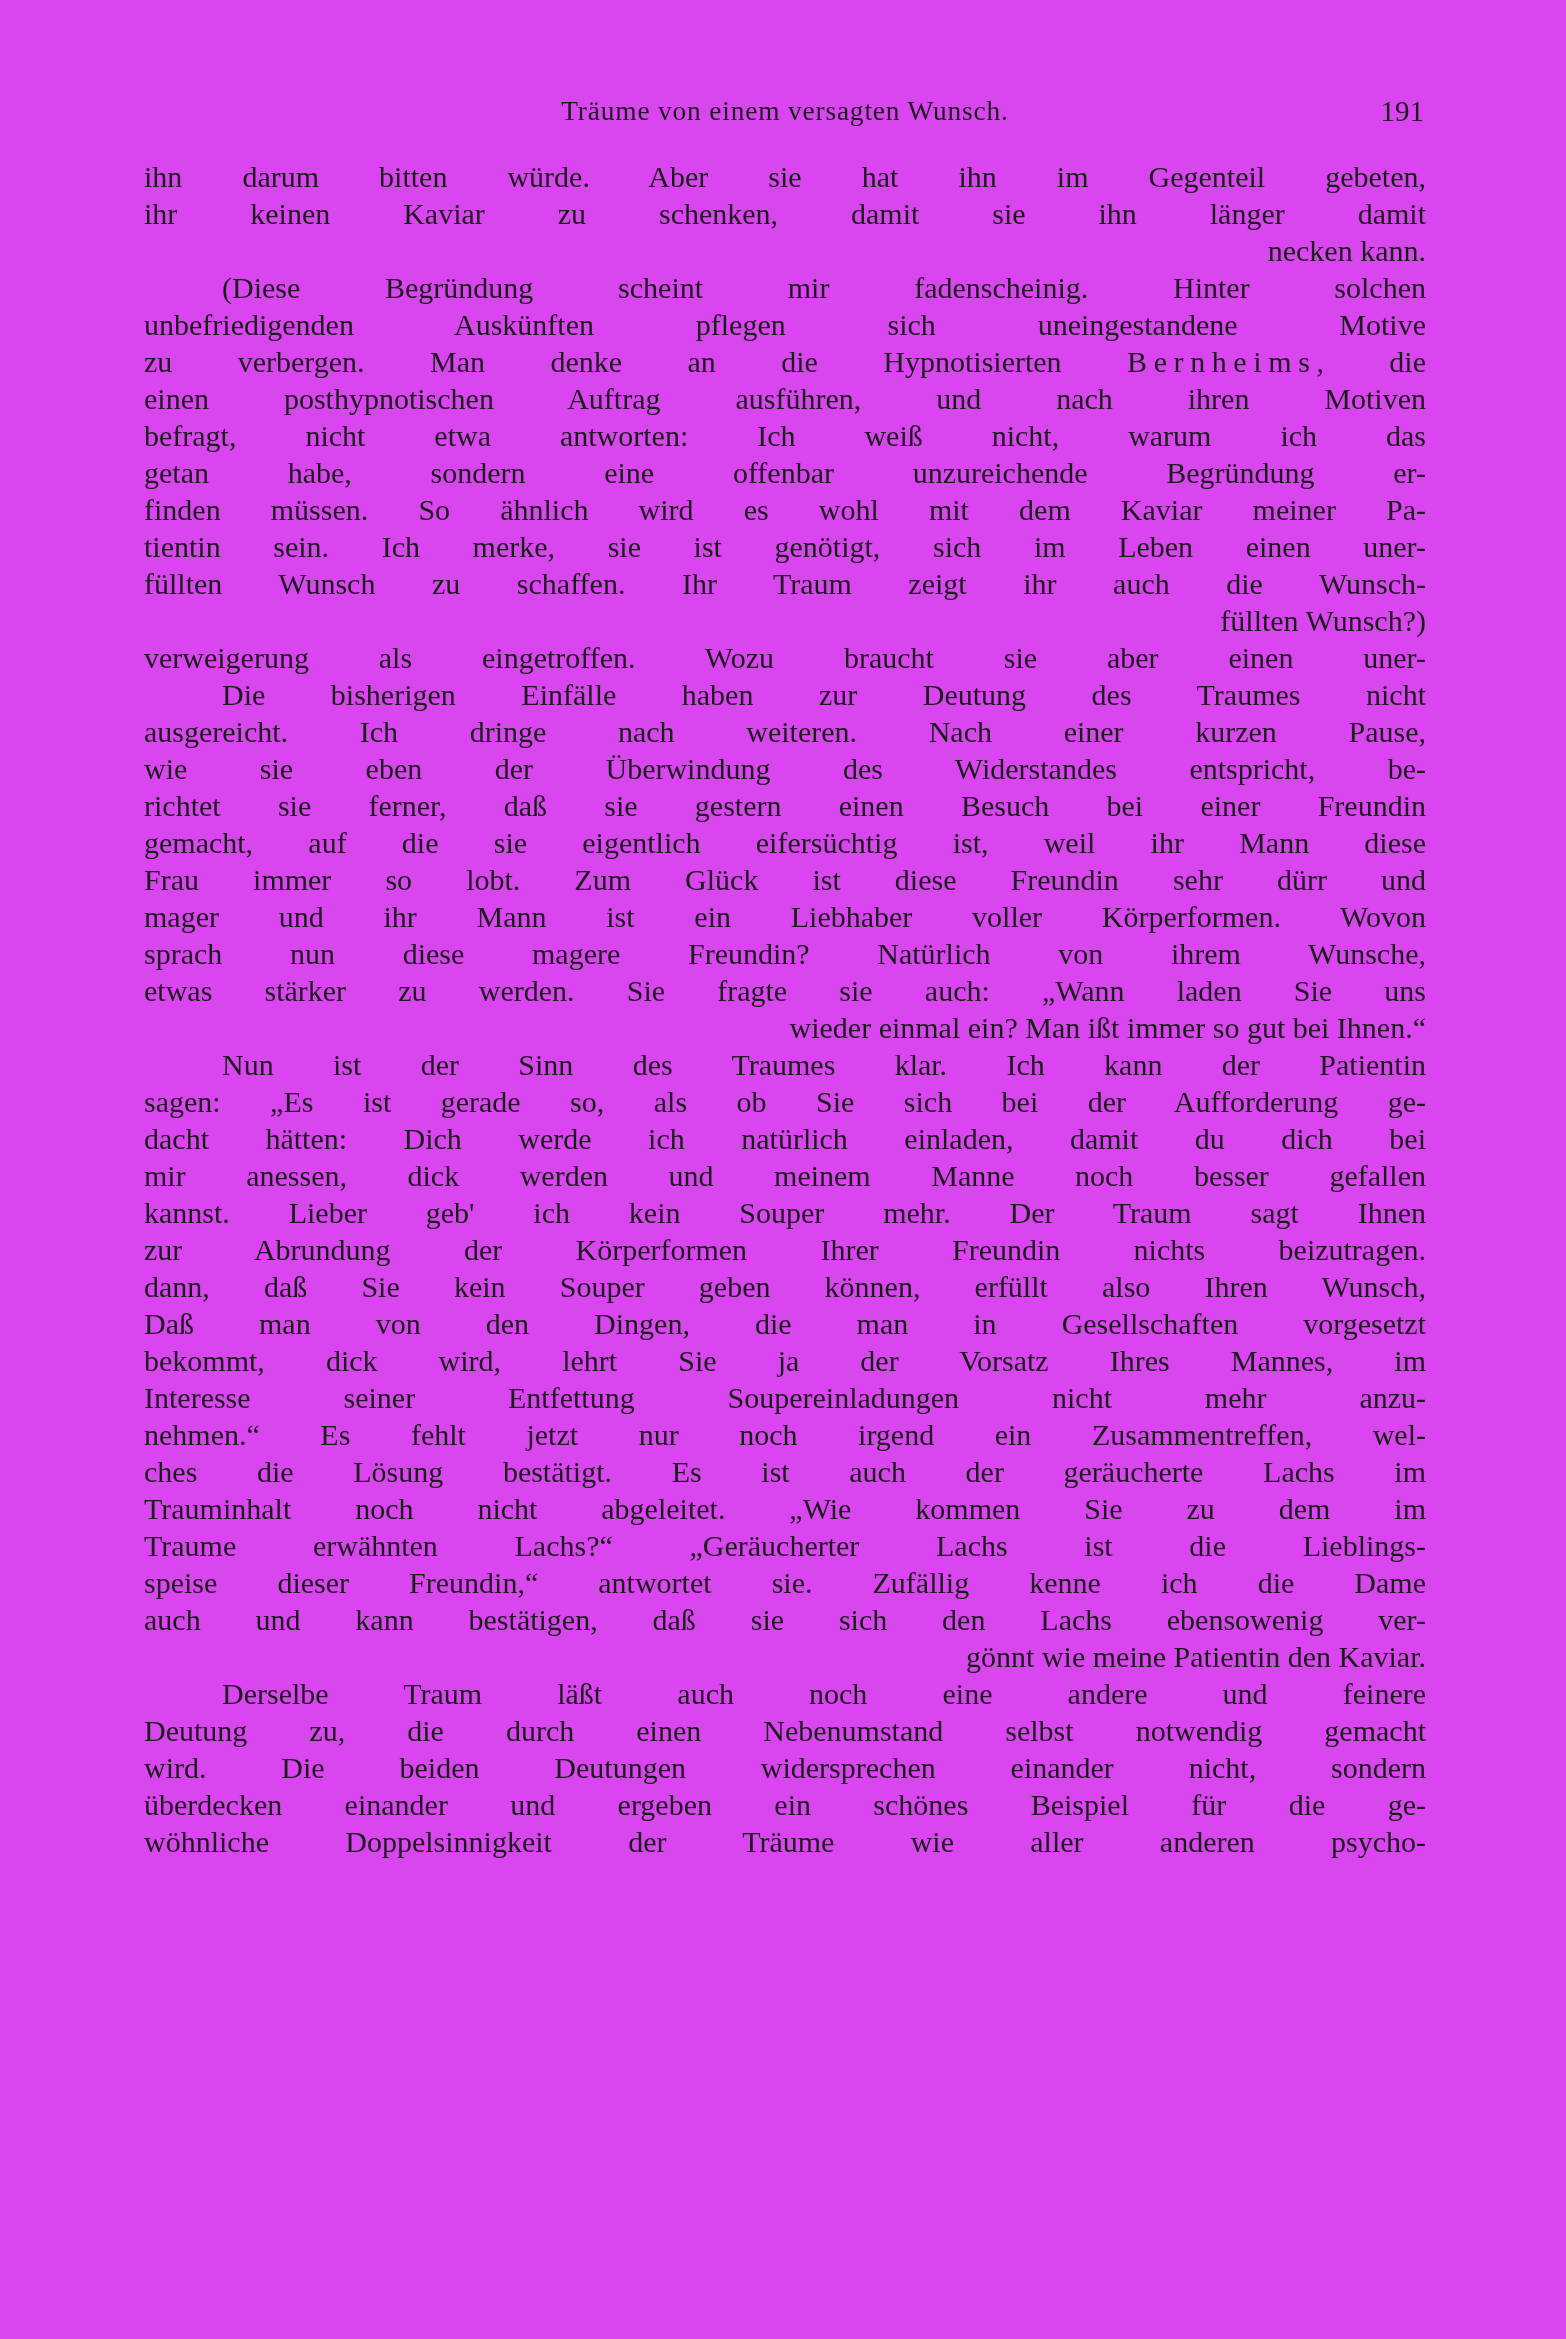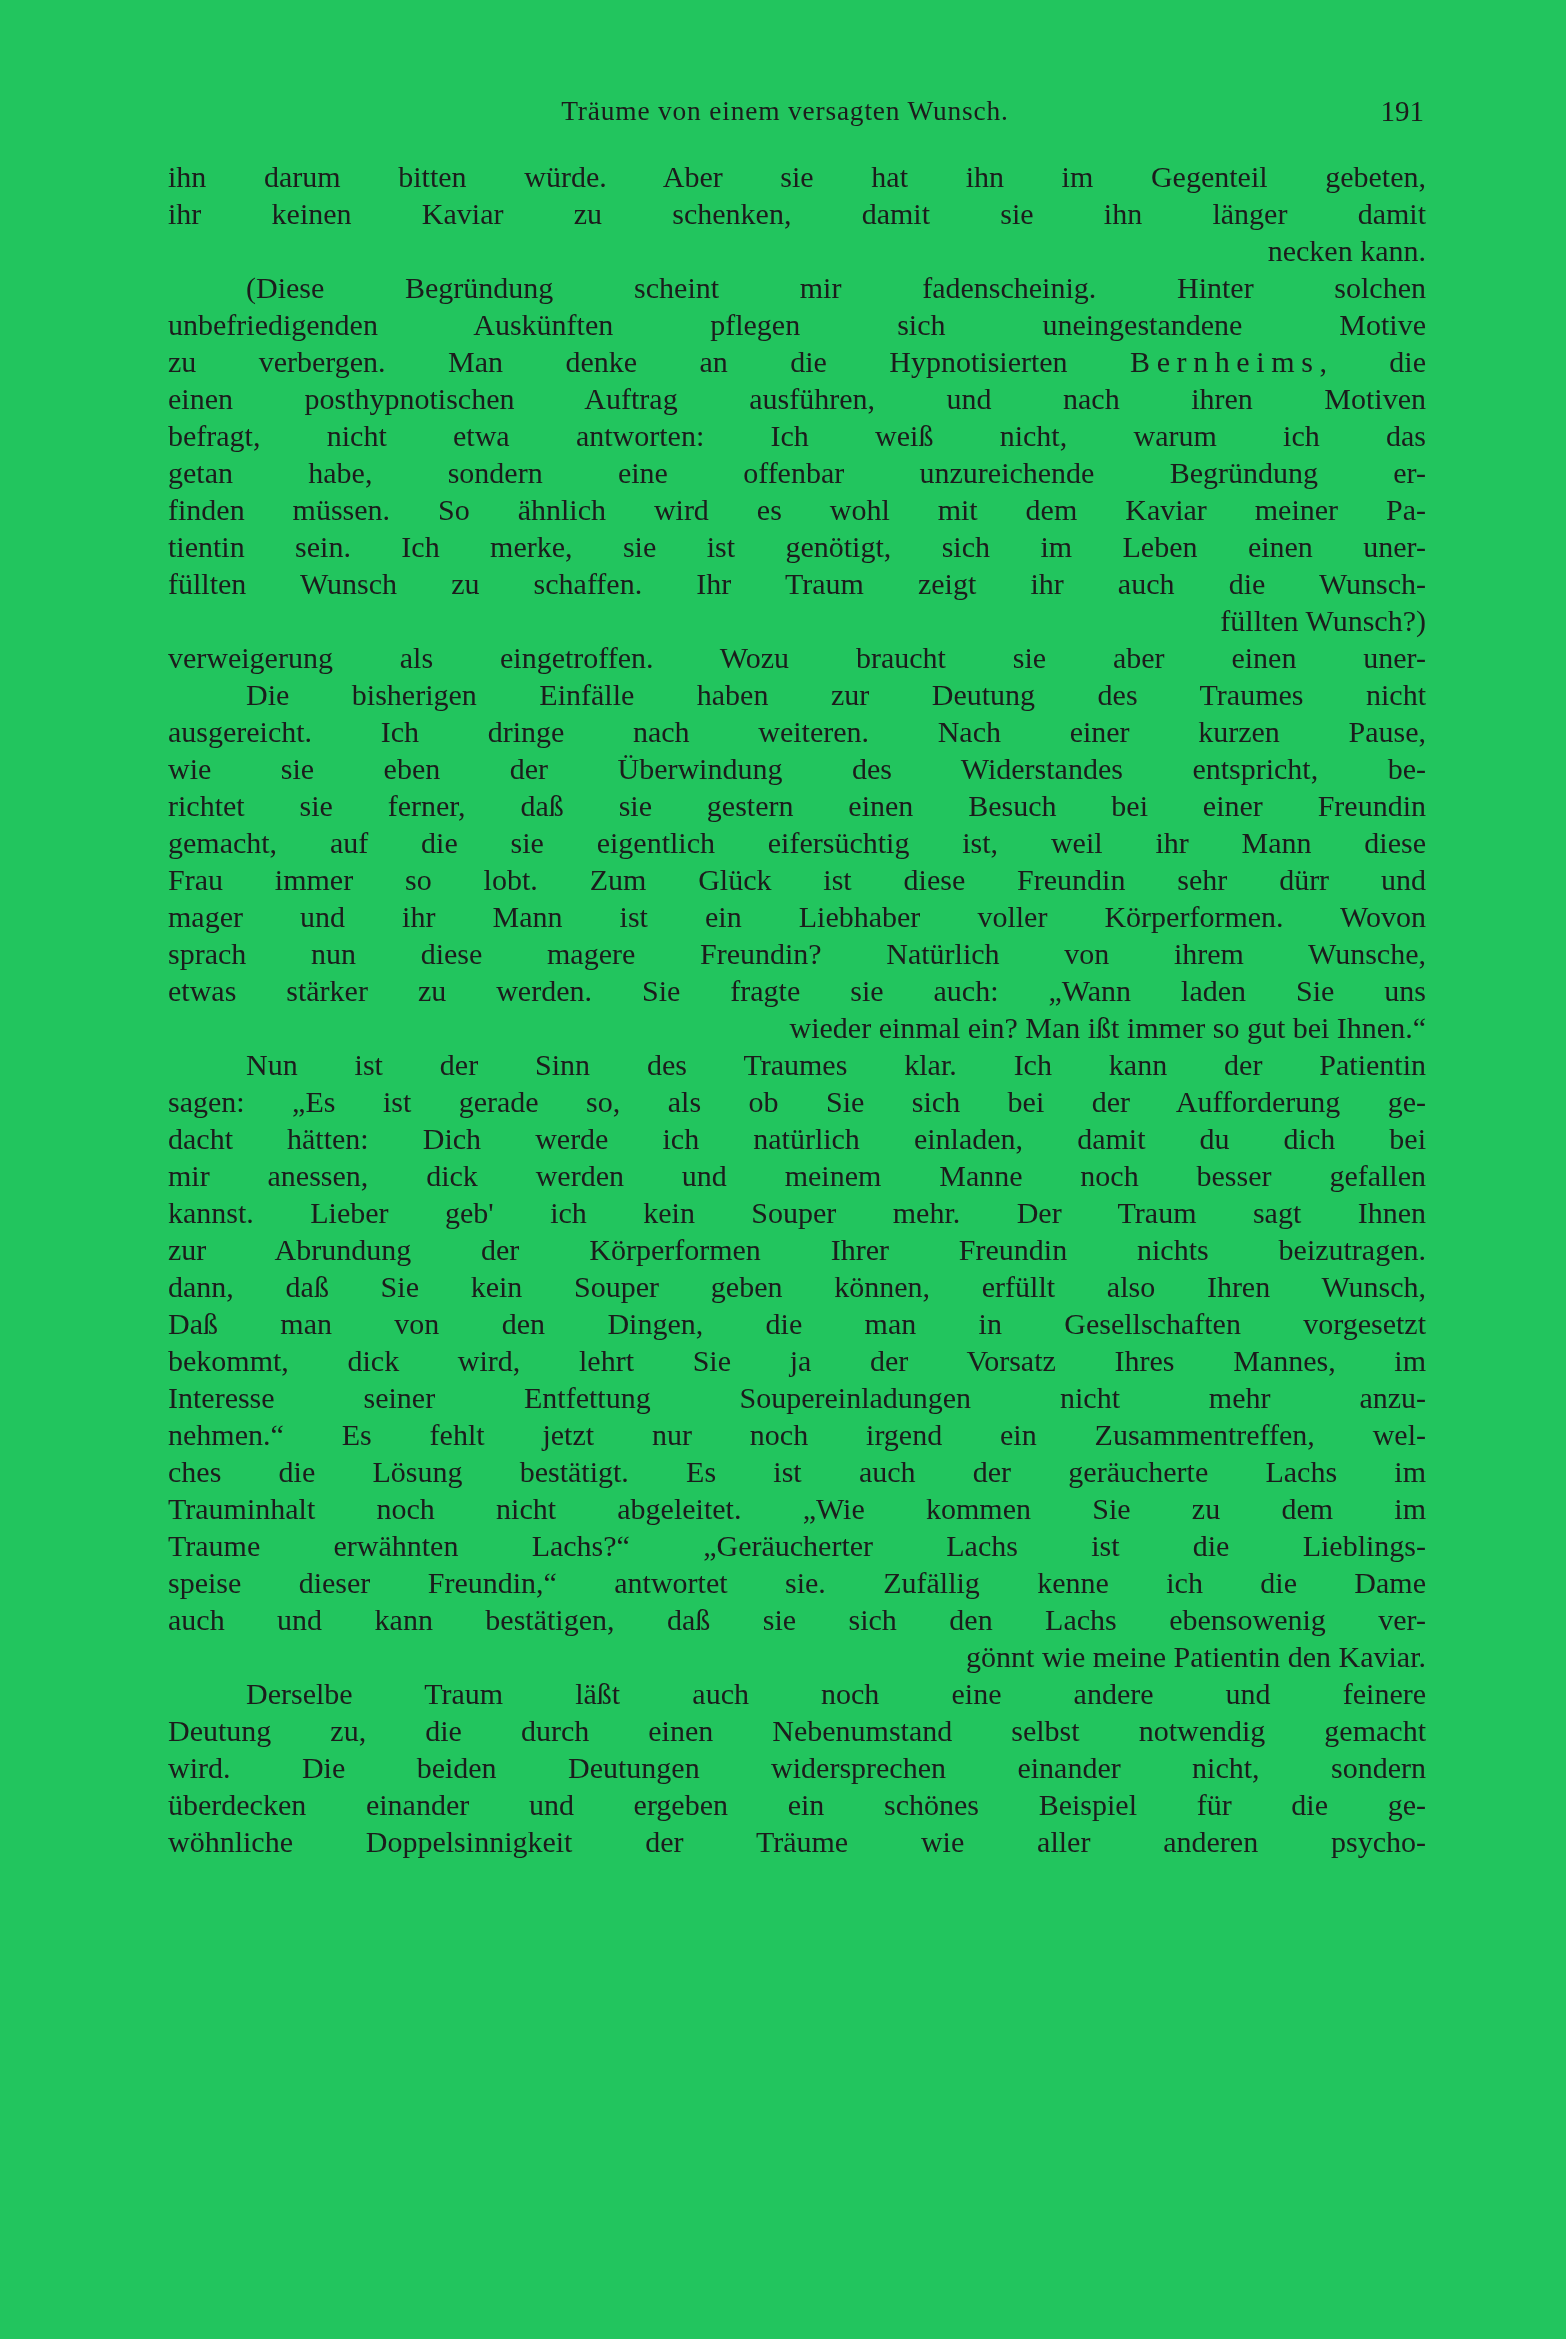--- a/index.html
+++ b/index.html
@@ -12,21 +12,21 @@
     background: #fbfbf8;
     font-family: "Liberation Serif", "DejaVu Serif", serif;
     color: #1c1c1c;
     -webkit-font-smoothing: antialiased;
   }
   .page {
     box-sizing: border-box;
     width: 1566px;
     min-height: 2339px;
     padding: 93px 140px 0 144px;
-    background: #22c55e;
+    background: #d946ef;
   }
   .header {
     position: relative;
     height: 40px;
     margin-bottom: 24.6px;
     font-size: 27.4px;
     line-height: 36px;
   }
   .running-title {
     display: block;
@@ -35,21 +35,20 @@
   }
   .page-number {
     position: absolute;
     right: 1.9px;
     top: 0;
     font-size: 29px;
   }
   .text-block {
     font-size: 30px;
     line-height: 37px;
-    margin-left: 24px;
   }
   .line {
     text-align: right;
     white-space: normal;
   }
   .line.j {
     text-align: justify;
     text-align-last: justify;
   }
   .line.indent {

